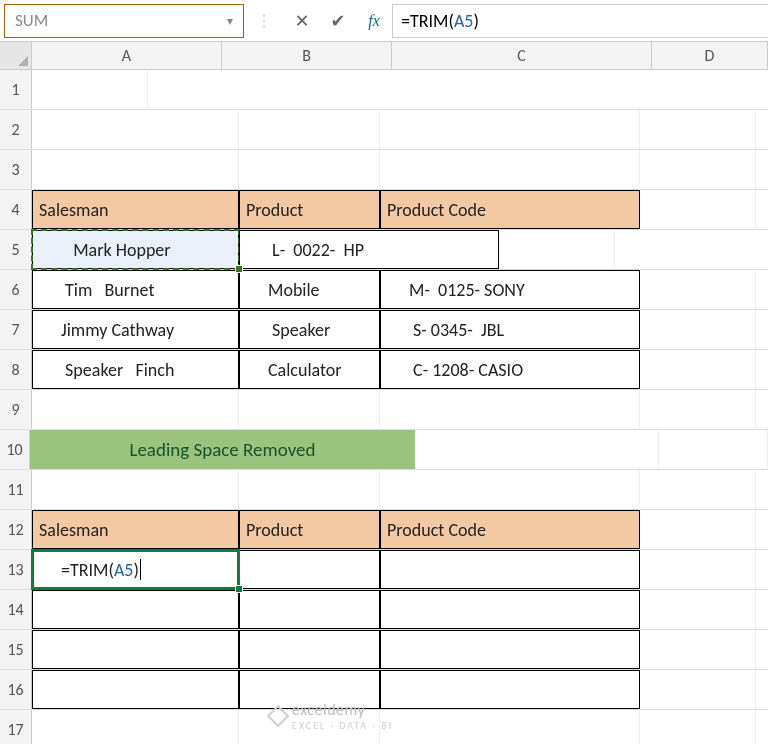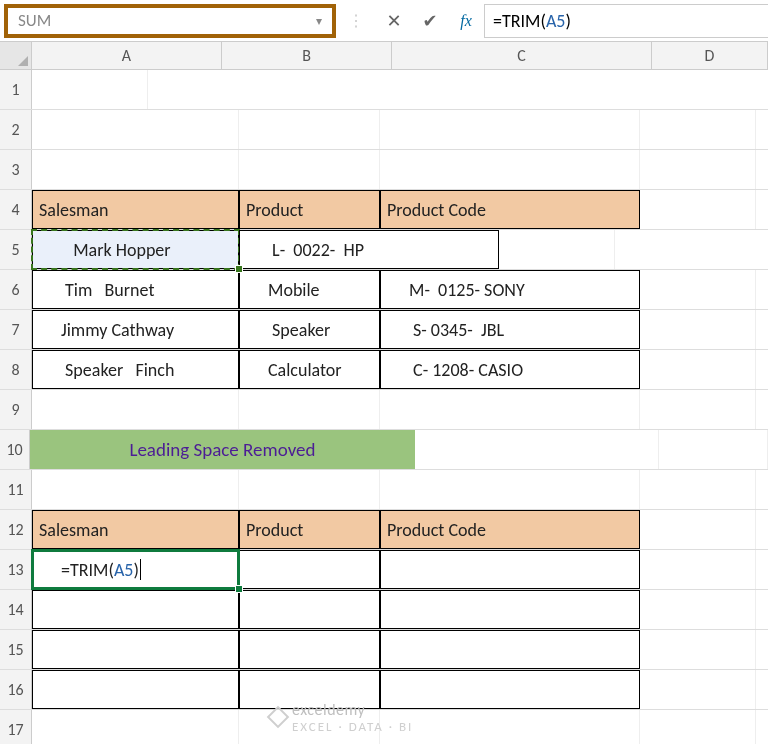--- a/index.html
+++ b/index.html
@@ -13,23 +13,23 @@
   position: relative;
 }
 .formula-bar {
   display: flex;
   align-items: center;
   border-bottom: 1px solid #ccc;
   height: 42px;
   background: #fff;
 }
 .name-box {
-  width: 332px;
+  width: 240px;
   height: 34px;
-  border: 4px solid #a16207;
+  border: 1px solid #a16207;
   margin: 4px 0 4px 4px;
   display: flex;
   align-items: center;
   padding: 8px 10px;
   font-size: 17px;
   color: #888;
   position: relative;
 }
 .name-box-arrow {
   margin-left: auto;
@@ -144,21 +144,21 @@
 
 
 .hdr { background: #f2c9a3; font-weight: 500; border: 1px solid #000 !important; }
 .hdr2{ background: #f2c9a3; font-weight:500; border:1px solid #000 !important;}
 .tb { border: 1px solid #000 !important; padding-left: 28px; }
 
 .sub-merge{
   width:412px;
   background:#9ac47e;
   display:flex;align-items:center;justify-content:center;
-  font-size:19px;font-weight:500;color:#4c1d95;
+  font-size:19px;font-weight:500;color:#14532d;
 }
 
 
 .ref-cell{
   outline:2px dashed #38761d;
   outline-offset:-1px;
   background:#eaf0fa;
 }
 .ref-handle{
   position:absolute;
@@ -188,21 +188,21 @@
   position:absolute;
   left:270px; top:700px;
   font-size:16px;color:#bfbfbf;font-weight:500;
   letter-spacing:0.5px;
   display:flex;align-items:center;gap:6px;
 }
 .wm-icon{
   width:16px;height:16px;border:2px solid #cfcfcf;
   transform:rotate(45deg);
 }
-.watermark .sub{font-size:13px;color:#cfcfcf;letter-spacing:2px;display:block;}
+.watermark .sub{font-size:10px;color:#cfcfcf;letter-spacing:2px;display:block;}
 </style>
 </head>
 <body>
 
 <div class="formula-bar">
   <div class="name-box">
     <span>SUM</span>
     <span class="name-box-arrow">▾</span>
   </div>
   <div class="fb-sep">⋮</div>

